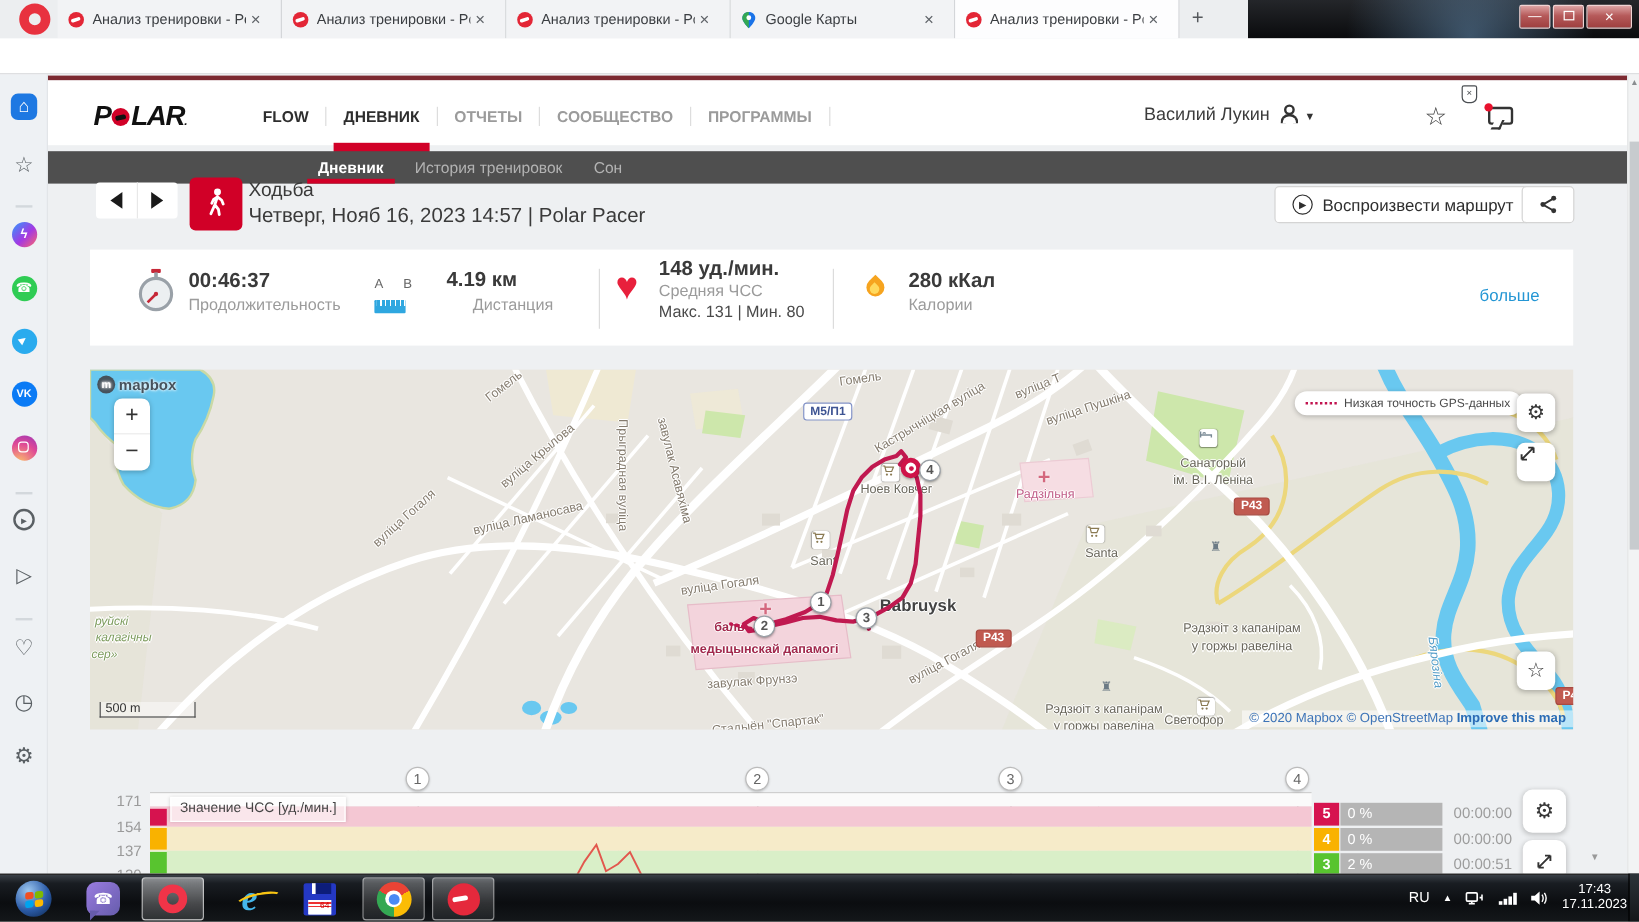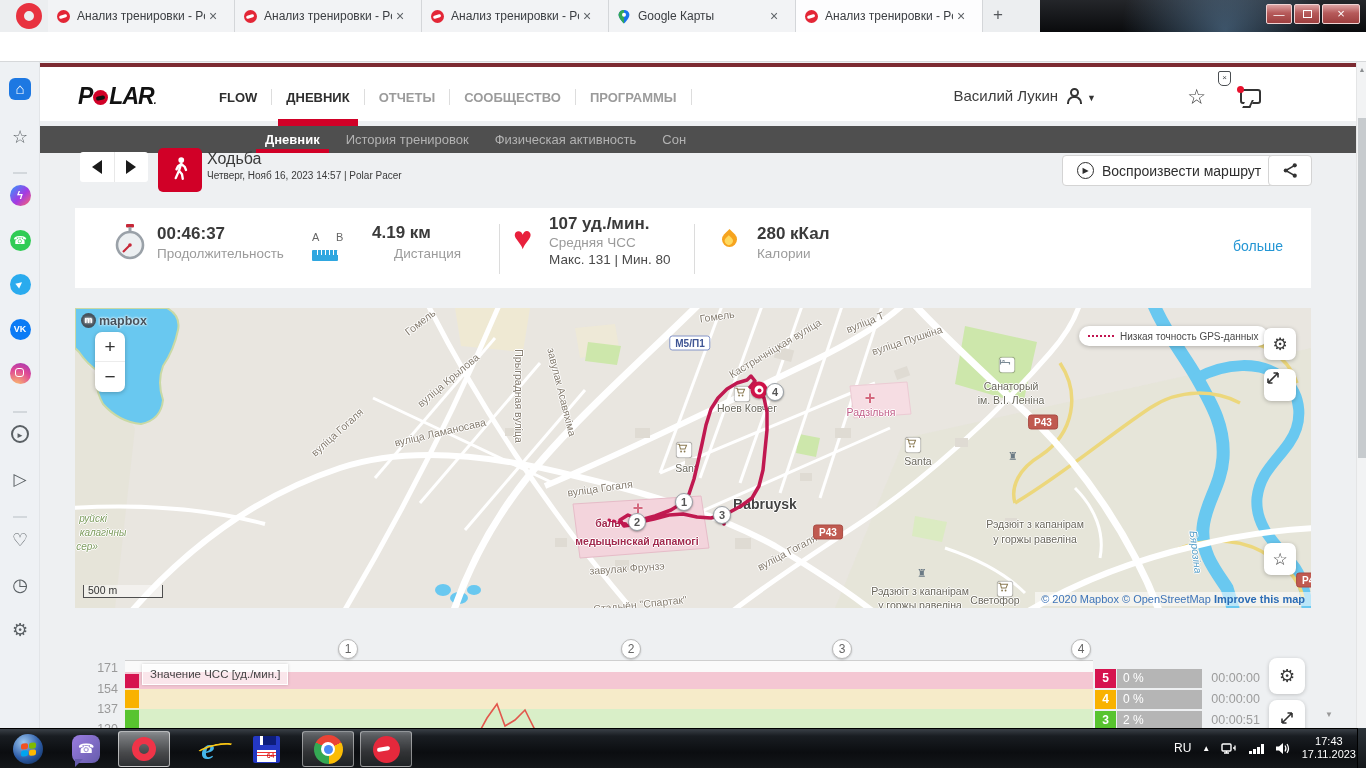--- a/index.html
+++ b/index.html
@@ -87,21 +87,21 @@
   .sub-it.active::after{content:"";position:absolute;left:4px;right:4px;bottom:0;height:4px;background:#d10027;}
 
   
   #prevnext{position:absolute;left:40px;top:90px;width:68px;height:30px;background:#fff;border-radius:3px;display:flex;}
   .pn-cell{flex:1;display:flex;align-items:center;justify-content:center;}
   .pn-cell:first-child{border-right:1px solid #e8e8e8;}
   .tri-l{width:0;height:0;border:7px solid transparent;border-right:10px solid #1a1a1a;border-left:none;}
   .tri-r{width:0;height:0;border:7px solid transparent;border-left:10px solid #1a1a1a;border-right:none;}
   #sporticon{position:absolute;left:118px;top:86px;width:44px;height:44px;background:#d10027;border-radius:5px;display:flex;align-items:center;justify-content:center;}
   #sport-title{position:absolute;left:167px;top:88px;font-size:16px;color:#3a3a3a;}
-  #sport-sub{position:absolute;left:167px;top:108px;font-size:10px;color:#3a3a3a;}
+  #sport-sub{position:absolute;left:167px;top:108px;font-size:17px;color:#3a3a3a;}
   #playroute{position:absolute;left:1022px;top:93px;height:31px;background:#fff;border:1px solid #d4d4d4;border-radius:4px;display:flex;align-items:center;padding:0 14px;gap:8px;}
   .play-ring{width:17px;height:17px;border:1.7px solid #2e2e2e;border-radius:50%;text-align:center;font-size:8px;line-height:15px;color:#2e2e2e;}
   #playroute span.lbl{font-size:14px;color:#2e2e2e;}
   #sharebtn{position:absolute;left:1228px;top:93px;width:44px;height:31px;background:#fff;border:1px solid #d4d4d4;border-radius:4px;display:flex;align-items:center;justify-content:center;}
 
   
   #statcard{position:absolute;left:35px;top:146px;width:1236px;height:80px;background:#fff;}
   .big{font-size:17px;font-weight:bold;color:#3a3a3a;}
   .sm{font-size:13.5px;color:#9b9b9b;}
   .vdiv{position:absolute;width:1px;background:#dcdcdc;top:16px;height:50px;}
@@ -305,21 +305,20 @@
           <div class="pnav-sep"></div>
         </div>
       <div id="puser"><span>Василий Лукин</span><span class="person"></span><span class="caret">▼</span></div>
       <div id="pstar">☆</div>
       <div id="pchat">
           <span class="reddot" style="left:-5px;top:-5px;"></span>
         </div>
       <div id="subnav">
           <div class="sub-it active">Дневник</div>
           <div class="sub-it">История тренировок</div>
-          <div class="sub-it">Физическая активность</div>
           <div class="sub-it">Сон</div>
         </div>
     </div>
 
     <div id="prevnext">
       <div class="pn-cell">
           <span class="tri-l"></span>
         </div>
       <div class="pn-cell">
           <span class="tri-r"></span>
@@ -361,21 +360,21 @@
 
       <span class="abs" style="left:237px;top:23px;font-size:11px;color:#666;">А</span>
       <span class="abs" style="left:261px;top:23px;font-size:11px;color:#666;">В</span>
       <div class="abs big" style="left:277px;top:15px;margin-left:20px;">4.19 км</div>
       <span class="ruler" style="left:237px;top:42px;"></span>
       <div class="abs sm" style="left:271px;top:38px;margin-left:48px;">Дистанция</div>
 
       <div class="vdiv" style="left:424px;"></div>
 
       <span class="abs heart-g" style="left:438px;top:12px;">♥</span>
-      <div class="abs big" style="left:474px;top:6px;">107 уд./мин.</div>
+      <div class="abs big" style="left:474px;top:6px;">148 уд./мин.</div>
       <div class="abs sm" style="left:474px;top:27px;">Средняя ЧСС</div>
       <div class="abs" style="left:474px;top:44px;width:122px;font-size:13.5px;color:#4a4a4a;line-height:15px;">Макс. 131  |  Мин. 80</div>
 
       <div class="vdiv" style="left:619px;"></div>
 
       <span class="flame" style="left:647px;top:24px;"></span>
       <div class="abs big" style="left:682px;top:16px;">280 кКал</div>
       <div class="abs sm" style="left:682px;top:38px;">Калории</div>
 
       <div id="morelink">больше</div>

